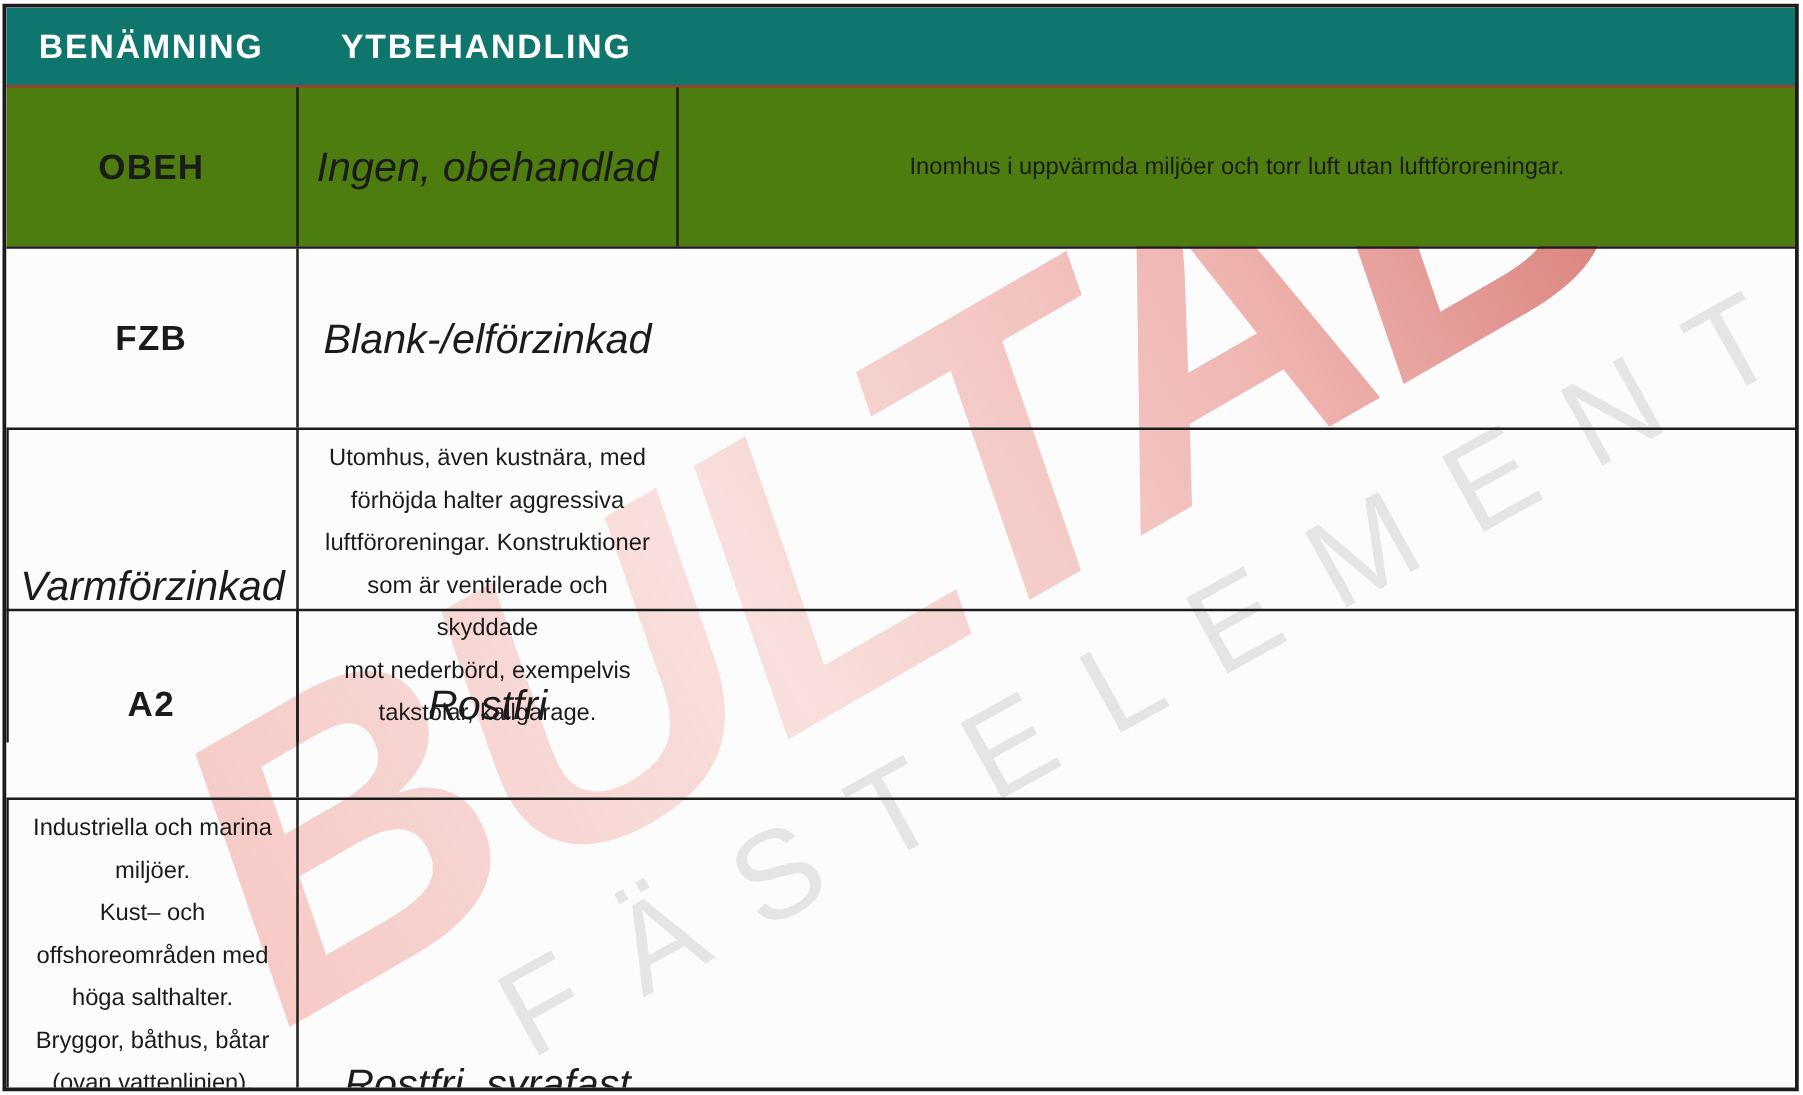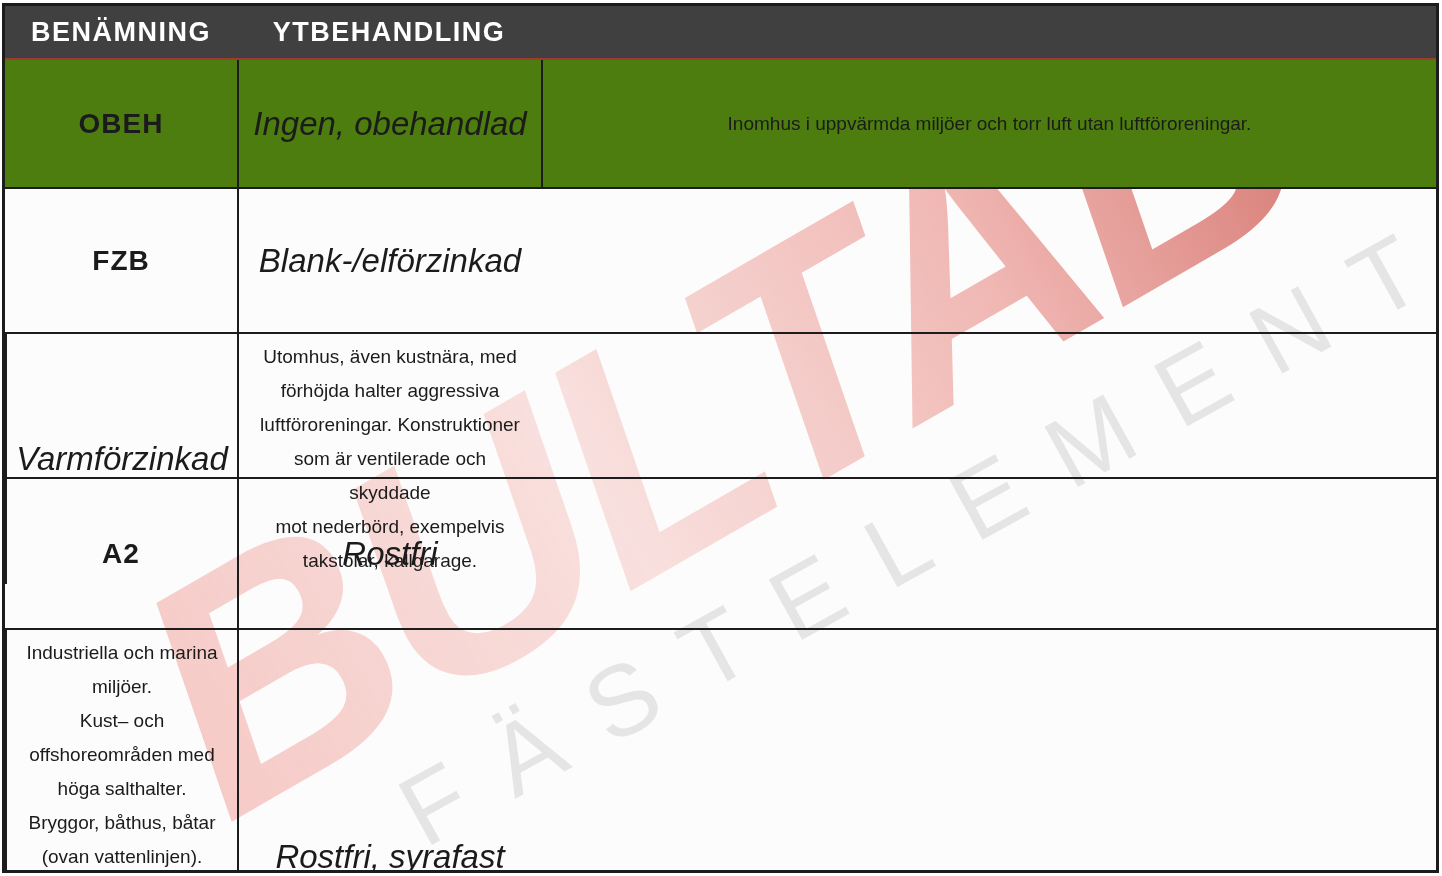--- a/index.html
+++ b/index.html
@@ -25,22 +25,22 @@
   }
 
   
   .hrow, .row {
     display: grid;
     grid-template-columns: 232px 304px 1fr;
     position: relative;
     z-index: 2;
   }
   .hrow {
-    height: 52px;
-    background: #404040;
+    height: 62px;
+    background: #0f766e;
     align-items: center;
   }
   .row { border-top: 2px solid #1c1c1c; box-sizing: border-box; }
   .row-obeh { height: 129px; background: #4d7c0f; border-top-color: #a03a33; }
   .row-fzb  { height: 145px; }
   .row-fzv  { height: 145px; }
   .row-a2   { height: 151px; }
   .row-a4   { height: 215px; }
 
   .cell {

